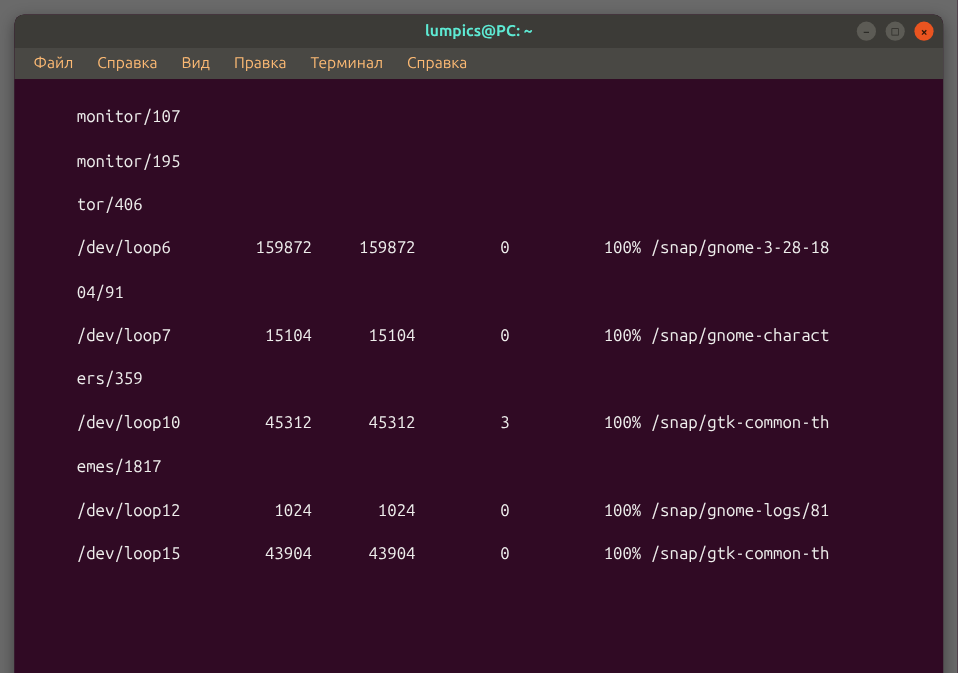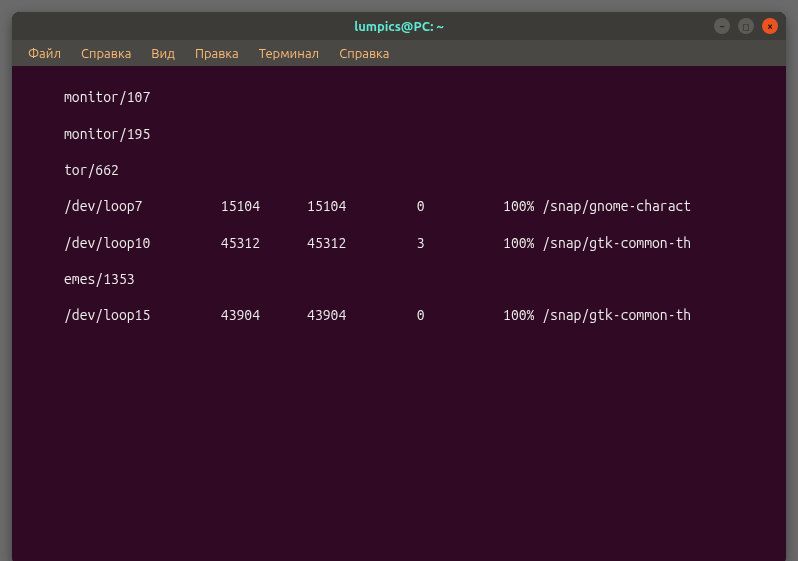--- a/index.html
+++ b/index.html
@@ -94,24 +94,28 @@
     <span class="menu-item">Файл</span>
     <span class="menu-item">Справка</span>
     <span class="menu-item">Вид</span>
     <span class="menu-item">Правка</span>
     <span class="menu-item">Терминал</span>
     <span class="menu-item">Справка</span>
   </div>
   <div class="terminal-body">
 <span class="line">monitor/107</span>
 <span class="line">monitor/195</span>
-<span class="line">tor/662</span>
+<span class="line">tor/406</span>
+<span class="line">/dev/loop6         159872     159872         0          100% /snap/gnome-3-28-18</span>
+<span class="line">04/91</span>
 <span class="line">/dev/loop7          15104      15104         0          100% /snap/gnome-charact</span>
+<span class="line">ers/359</span>
 <span class="line">/dev/loop10         45312      45312         3          100% /snap/gtk-common-th</span>
-<span class="line">emes/1353</span>
+<span class="line">emes/1817</span>
+<span class="line">/dev/loop12          1024       1024         0          100% /snap/gnome-logs/81</span>
 <span class="line">/dev/loop15         43904      43904         0          100% /snap/gtk-common-th</span>
 
 
 
 
 
 
 
 
 

